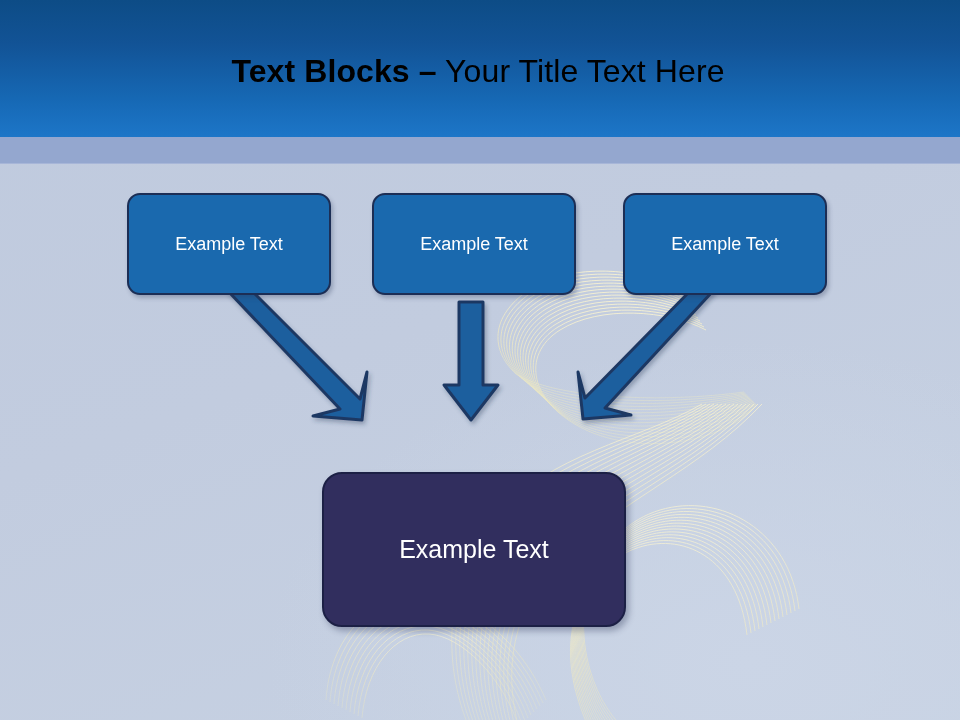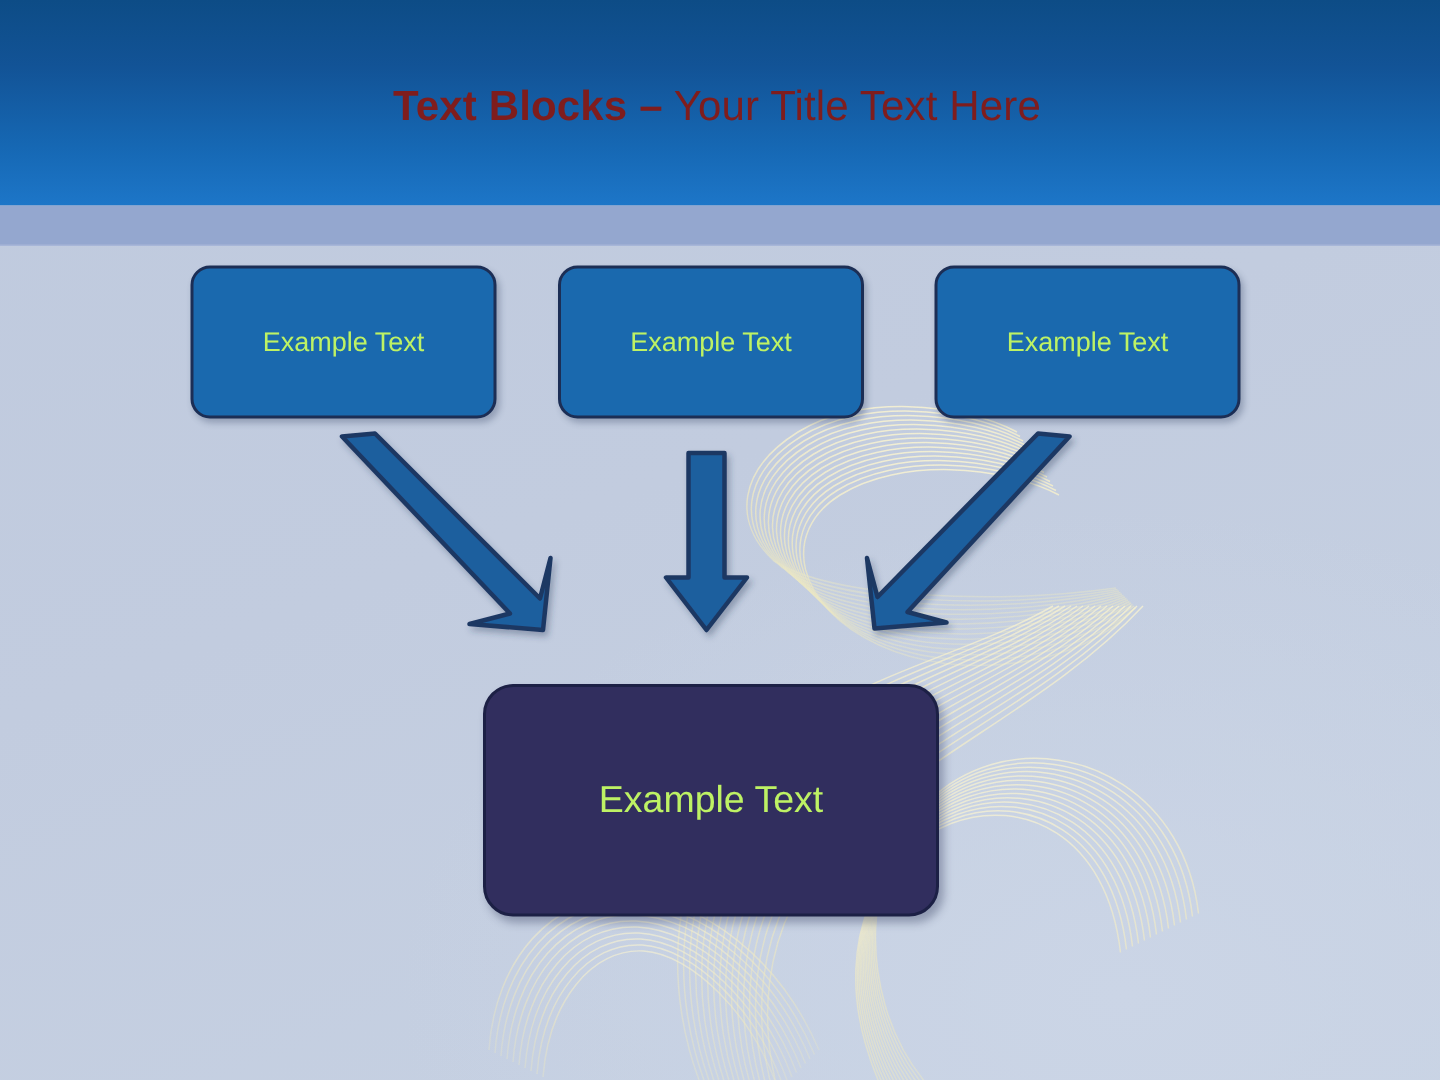--- a/index.html
+++ b/index.html
@@ -49,39 +49,40 @@
     height: 26px;
     background: #94a7cf;
     border-bottom: 1px solid #a7b6d8;
   }
   .slide-title {
     position: absolute;
     left: 0;
     top: 52px;
     width: 956px;
     text-align: center;
-    color: #7f1d1d;
-    font-size: 28px;
+    color: #000000;
+    font-size: 32px;
     line-height: 38px;
     letter-spacing: .1px;
     white-space: nowrap;
   }
   .slide-title .t-strong { font-weight: bold; }
   .slide-title .t-norm { font-weight: normal; }
 
   
   .node {
     position: absolute;
     box-sizing: border-box;
     display: flex;
     align-items: center;
     justify-content: center;
-    color: #bef264;
+    color: #ffffff;
     text-align: center;
     box-shadow: 2px 3px 4px rgba(40,55,90,.30);
+    margin-top: 16px;
   }
   .node.top {
     width: 204px;
     height: 102px;
     top: 177px;
     background: #1a69ae;
     border: 2px solid #1c2e55;
     border-radius: 13px;
     font-size: 18px;
   }

